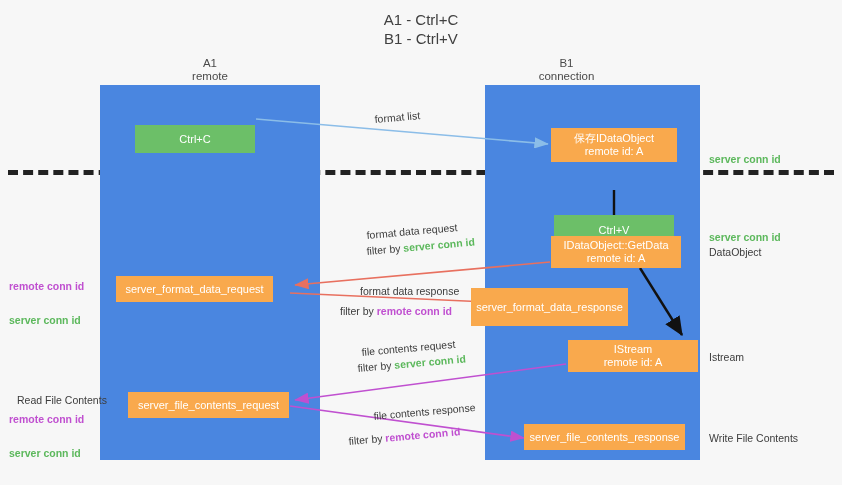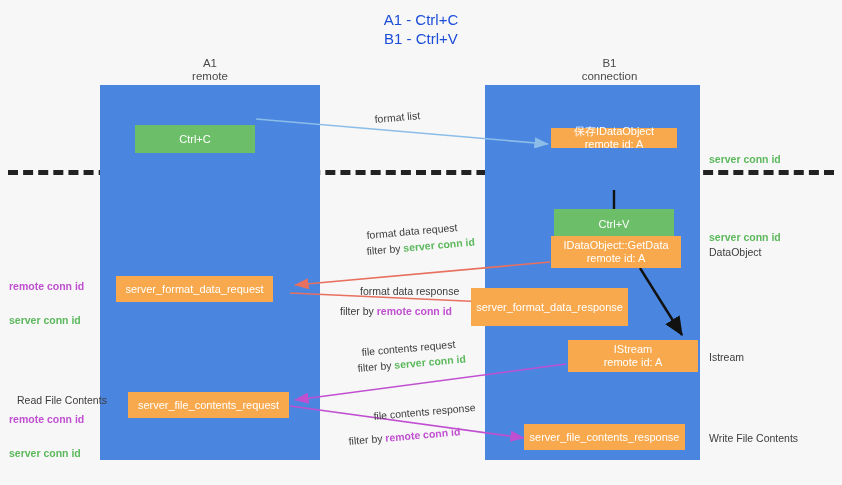--- a/index.html
+++ b/index.html
@@ -16,33 +16,33 @@
   
   .layer{position:absolute;left:0;top:0;width:842px;height:485px;}
   #svg-layer{z-index:2;}
   #box-layer{z-index:3;}
   #text-layer{z-index:4;}
   #lane-layer{z-index:1;}
 
   
   .title{
     position:absolute;top:10px;left:0;width:842px;
-    text-align:center;font-size:15px;line-height:19px;color:#1d4ed8;
+    text-align:center;font-size:15px;line-height:19px;color:#404040;
   }
 
   
   .lane{position:absolute;background:#4a86e0;}
   .lane-a{left:100px;top:85px;width:220px;height:375px;}
   .lane-b{left:485px;top:85px;width:215px;height:375px;}
 
   .lane-head{
     position:absolute;text-align:center;font-size:11.5px;line-height:13px;color:#4a4a4a;
   }
   .lane-head-a{left:100px;top:57px;width:220px;}
-  .lane-head-b{left:502px;top:57px;width:215px;}
+  .lane-head-b{left:459px;top:57px;width:215px;}
 
   
   .divider{
     position:absolute;left:8px;top:170px;width:826px;height:0;
     border-top:5px dashed #222;
   }
 
   
   .node{
     position:absolute;
@@ -128,26 +128,26 @@
   </svg>
 
   <div class="divider"></div>
 
   <div class="layer" id="box-layer">
 
     <div class="node green" style="left:135px;top:105px;width:120px;height:28px;">
       <span class="l1">Ctrl+C</span>
     </div>
 
-    <div class="node orange" style="left:551px;top:128px;width:126px;height:20px;">
+    <div class="node orange" style="left:551px;top:128px;width:126px;height:34px;">
       <span class="l1">保存IDataObject</span>
       <span class="l2">remote id: A</span>
     </div>
 
-    <div class="node green" style="left:554px;top:189px;width:120px;height:30px;align-items:center;">
+    <div class="node green" style="left:554px;top:195px;width:120px;height:30px;align-items:center;">
       <span class="l1">Ctrl+V</span>
     </div>
 
     <div class="node orange" style="left:551px;top:236px;width:130px;height:32px;">
       <span class="l1">IDataObject::GetData</span>
       <span class="l2">remote id: A</span>
     </div>
 
     <div class="node orange" style="left:116px;top:276px;width:157px;height:26px;">
       <span class="l1">server_format_data_request</span>

